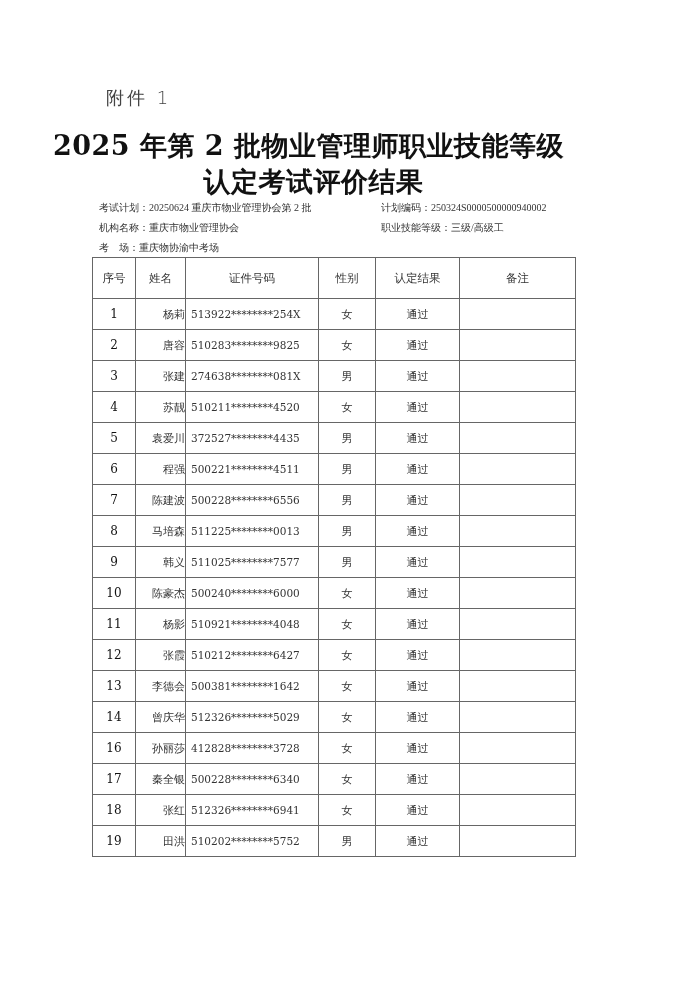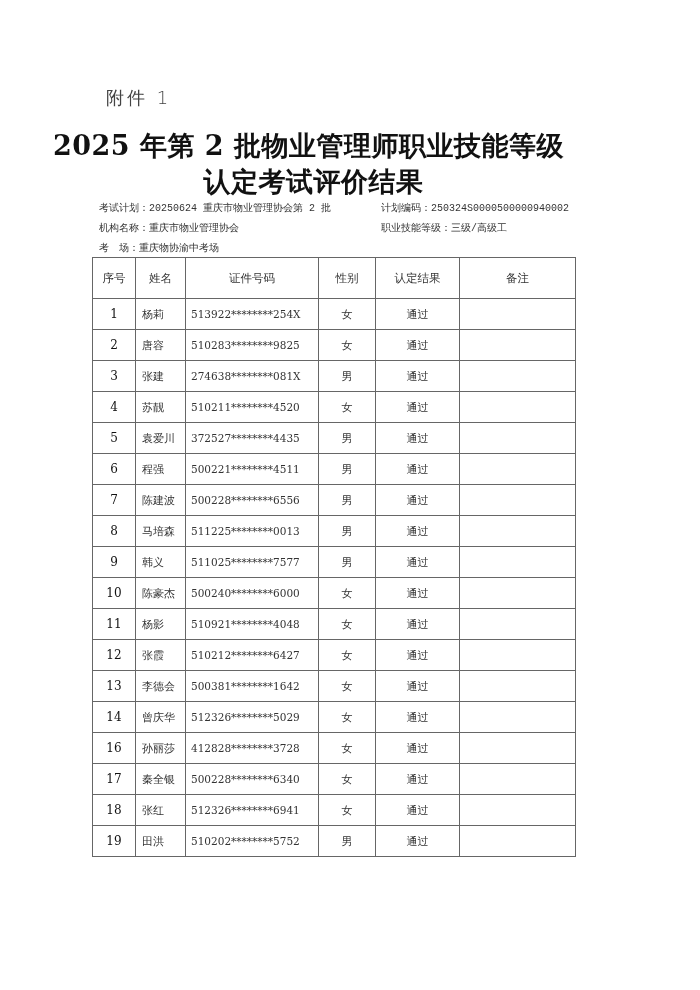--- a/index.html
+++ b/index.html
@@ -4,27 +4,27 @@
 <style>
   html, body { margin: 0; padding: 0; background: #ffffff; }
   body { width: 700px; height: 990px; position: relative; overflow: hidden;
          font-family: "DejaVu Serif", "Liberation Serif", serif; color: #222; }
   .attach { position: absolute; left: 106px; top: 86px; font-size: 18px; color: #444;
             letter-spacing: 3px; font-family: "DejaVu Sans", sans-serif; font-weight: 300; }
   .title { position: absolute; left: 0; width: 617px; text-align: center; font-weight: bold;
            font-size: 27px; color: #111; letter-spacing: 0.5px; }
   .t1 { top: 128px; left: 0; }
   .t2 { top: 164px; left: 5px; }
-  .meta { position: absolute; font-size: 10px; color: #333; font-family: Liberation Mono, monospace; white-space: nowrap; }
+  .meta { position: absolute; font-size: 10px; color: #333; font-family: Liberation Serif, serif; white-space: nowrap; }
   table { position: absolute; left: 92px; top: 257px; border-collapse: collapse;
           font-size: 11px; }
   td, th { border: 1.3px solid #666; padding: 0; font-weight: normal; text-align: center; }
   th { height: 40px; font-size: 11.5px; font-family: "DejaVu Sans", sans-serif; color: #333; }
   td { height: 30px; }
-  td.name { text-align: left; padding-left: 6px; font-family: Liberation Serif, serif; color: #333; margin-left: 16px; }
+  td.name { text-align: right; padding-left: 6px; font-family: Liberation Serif, serif; color: #333; margin-left: 16px; }
   td.id { text-align: left; padding-left: 5px; color: #333; font-size: 10.5px; }
   td.seq { font-size: 12px; color: #111; }
   td.sex, td.res { font-family: "DejaVu Sans", sans-serif; color: #333; }
 </style>
 </head>
 <body>
 
 <div class="attach">附件 1</div>
 <div class="title t1">2025 年第 2 批物业管理师职业技能等级</div>
 <div class="title t2">认定考试评价结果</div>

